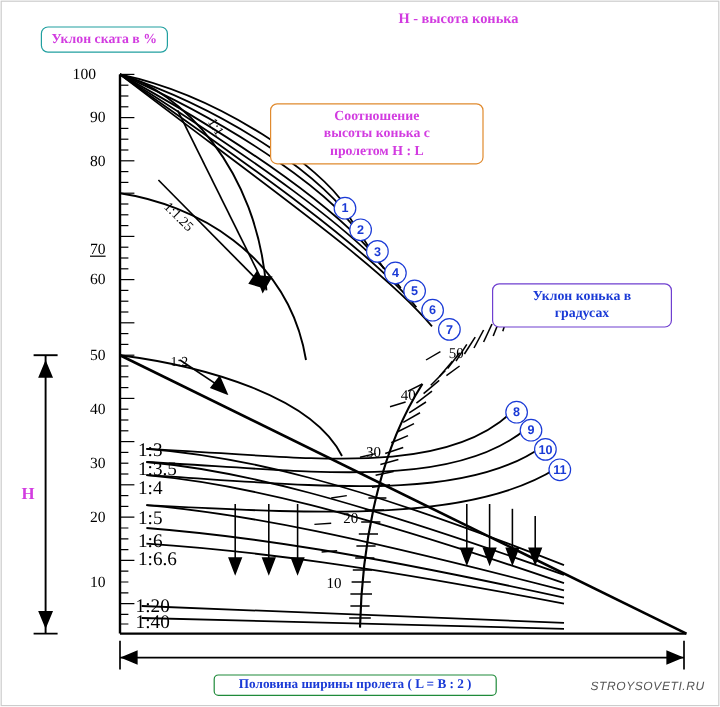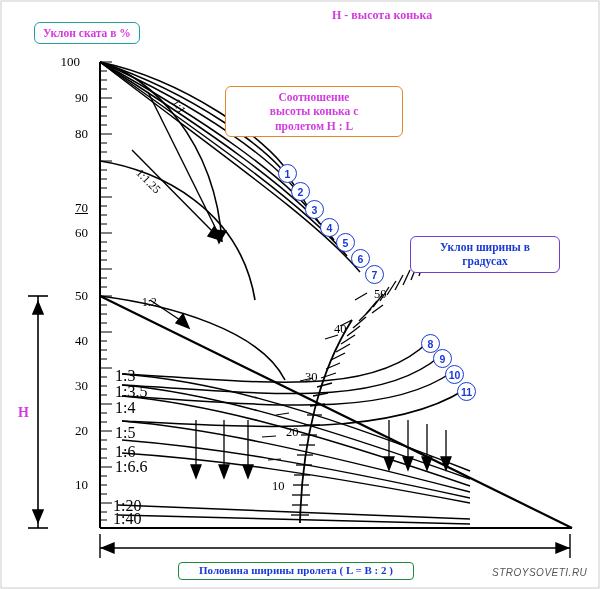--- a/index.html
+++ b/index.html
@@ -273,21 +273,21 @@
 
   <div class="boxed box-cyan lbl" style="left:34px;top:22px;">Уклон ската в %</div>
 
   <div class="boxed box-orange lbl" style="left:225px;top:86px;width:160px;">
     <div>Соотношение</div>
     <div>высоты конька с</div>
     <div>пролетом H : L</div>
   </div>
 
   <div class="boxed box-purple lbl" style="left:410px;top:236px;width:132px;">
-    <div>Уклон ширины в</div>
+    <div>Уклон конька в</div>
     <div>градусах</div>
   </div>
 
   <div class="axis-num" style="left:50px;top:54px;">100</div>
   <div class="axis-num" style="left:58px;top:90px;">90</div>
   <div class="axis-num" style="left:58px;top:126px;">80</div>
   <div class="axis-num" style="left:58px;top:200px;text-decoration:underline;">70</div>
   <div class="axis-num" style="left:58px;top:225px;">60</div>
   <div class="axis-num" style="left:58px;top:288px;">50</div>
   <div class="axis-num" style="left:58px;top:333px;">40</div>

